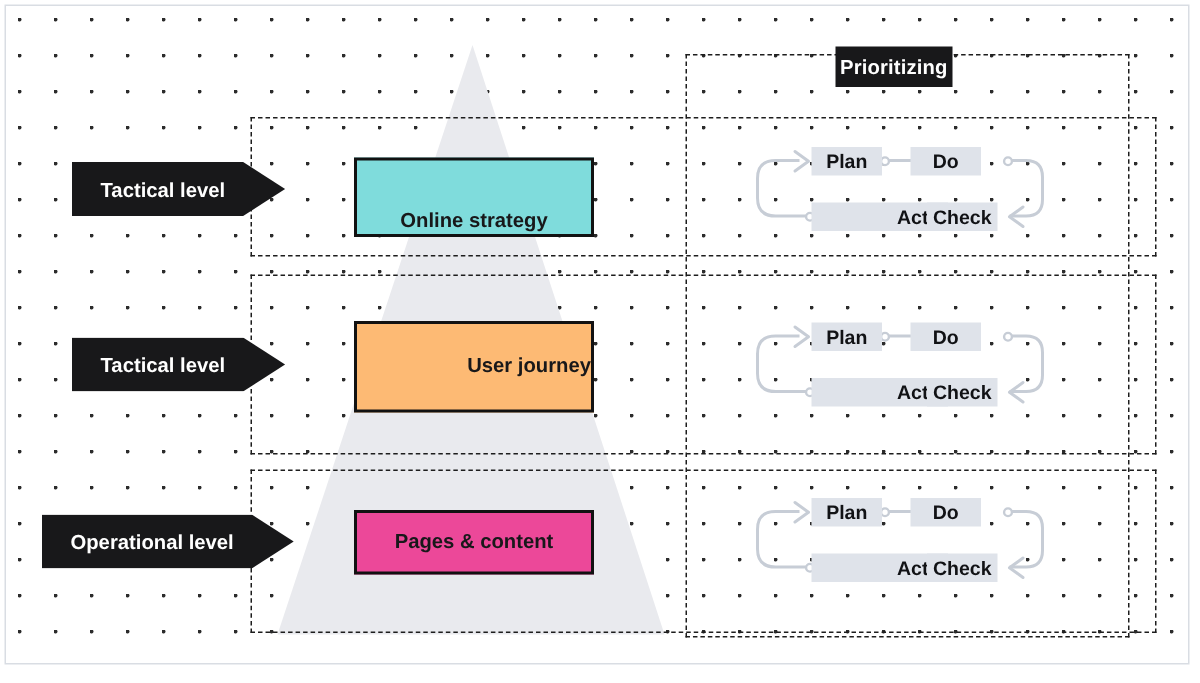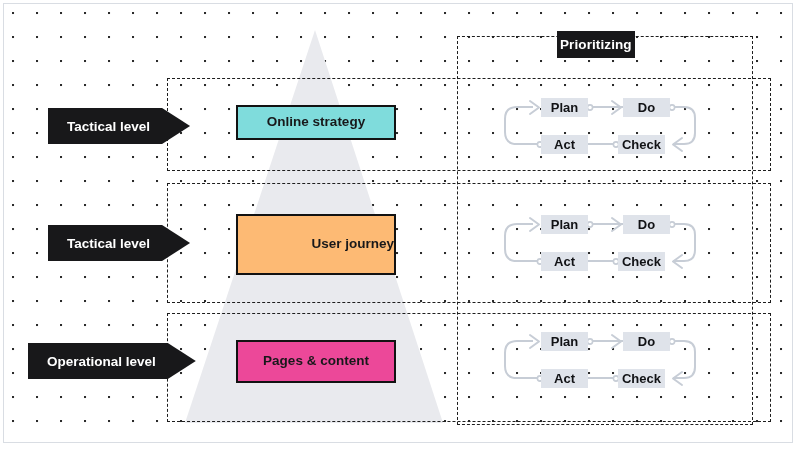--- a/index.html
+++ b/index.html
@@ -102,21 +102,21 @@
     box-sizing: border-box;
     display: flex;
     align-items: center;
     justify-content: center;
     text-align: center;
     font-size: 13.5px;
     font-weight: bold;
     color: #18181a;
     line-height: 1.25;
   }
-  .box-online  { left: 236px; top: 105px; width: 160px; height: 35px; background: #7fdcdc; }
+  .box-online  { left: 236px; top: 105px; width: 160px; height: 53px; background: #7fdcdc; align-items: flex-end; }
   .box-journey { left: 236px; top: 214px; width: 160px; height: 61px; background: #fdba74; justify-content: flex-end; }
   .box-pages   { left: 236px; top: 340px; width: 160px; height: 43px; background: #ec4899; }
 
   
   .pdca {
     position: absolute;
     width: 215px;
     height: 80px;
   }
   .pdca-strategic   { left: 495px; top: 88px; }
@@ -131,22 +131,22 @@
     color: #111215;
     font-size: 13px;
     font-weight: bold;
     display: flex;
     align-items: center;
     justify-content: center;
     height: 19px;
     width: 47px;
   }
   .node-plan  { left: 46px;  top: 10px; }
-  .node-do    { left: 128px; top: 10px; }
-  .node-act   { left: 46px;  top: 47px; }
+  .node-do    { left: 112px; top: 10px; }
+  .node-act   { left: 46px;  top: 47px; padding-left: 44px; }
   .node-check { left: 123px; top: 47px; }
 </style>
 </head>
 <body>
 
 <div id="canvas">
 
   <div class="frame"></div>
 
   <svg class="pyramid" viewBox="0 0 800 455" xmlns="http://www.w3.org/2000/svg">

